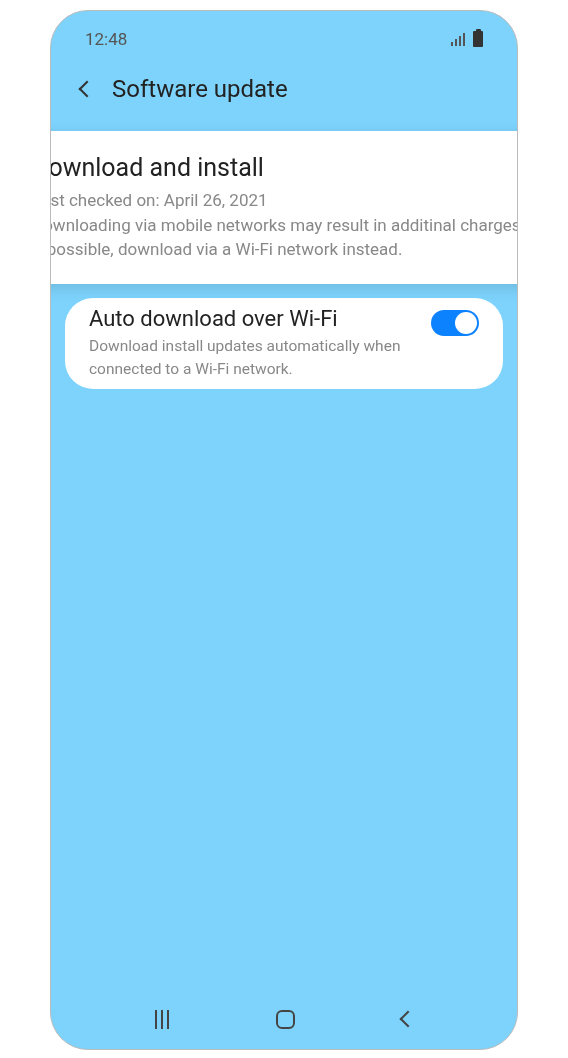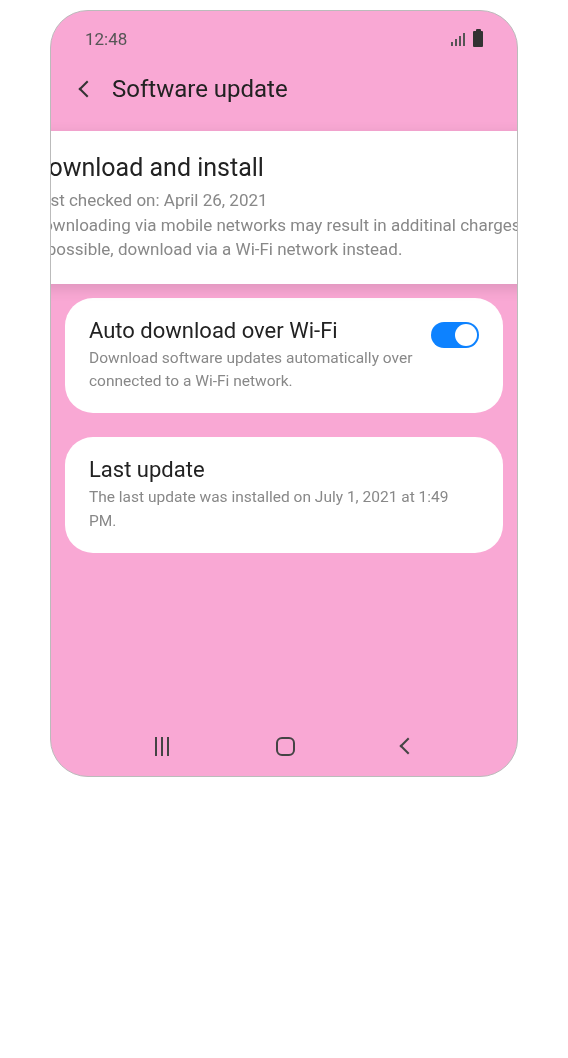--- a/index.html
+++ b/index.html
@@ -11,24 +11,24 @@
     
     body {
       background: #fff;
       display: flex;
       justify-content: center;
       padding: 10px;
     }
     
     .device-frame {
       width: 468px;
-      height: 767px;
+      height: 1040px;
       border: 1.5px solid #bbb;
       border-radius: 38px;
-      background: #f9a8d4;
+      background: #7dd3fc;
       position: relative;
       overflow: hidden;
     }
     
     .status-bar {
       display: flex;
       justify-content: space-between;
       align-items: center;
       padding: 18px 34px 8px 34px;
       font-size: 17px;
@@ -107,21 +107,21 @@
       padding: 22px 26px;
       margin: 8px -45px 14px -45px;
       position: relative;
       z-index: 2;
     }
     
     .card {
       background: #fff;
       border-radius: 28px;
       margin: 0 14px 24px 14px;
-      padding: 20px 24px;
+      padding: 8px 24px;
     }
     
     .card-title {
       font-size: 25px;
       font-weight: 400;
       color: #222;
       margin-bottom: 6px;
     }
     
     .card-title-small {
@@ -240,32 +240,28 @@
     <div class="card-elevated">
       <div class="card-title">Download and install</div>
       <div class="card-subtitle">Last checked on: April 26, 2021</div>
       <div class="card-subtitle">Downloading via mobile networks may result in additinal charges. If possible, download via a Wi-Fi network instead.</div>
     </div>
 
     <div class="card">
       <div class="card-row">
         <div class="card-text">
           <div class="card-title-small">Auto download over Wi-Fi</div>
-          <div class="card-subtitle-small">Download software updates automatically over connected to a Wi-Fi network.</div>
+          <div class="card-subtitle-small">Download install updates automatically when connected to a Wi-Fi network.</div>
         </div>
         <div class="toggle">
           <div class="toggle-knob"></div>
         </div>
       </div>
     </div>
 
-    <div class="card">
-      <div class="card-title-small">Last update</div>
-      <div class="card-subtitle-small">The last update was installed on July 1, 2021 at 1:49 PM.</div>
-    </div>
 
   </div>
 
   <div class="nav-bar">
     <div class="nav-recents">
       <span></span>
         <span></span>
         <span></span>
     </div>
     <div class="nav-home"></div>

